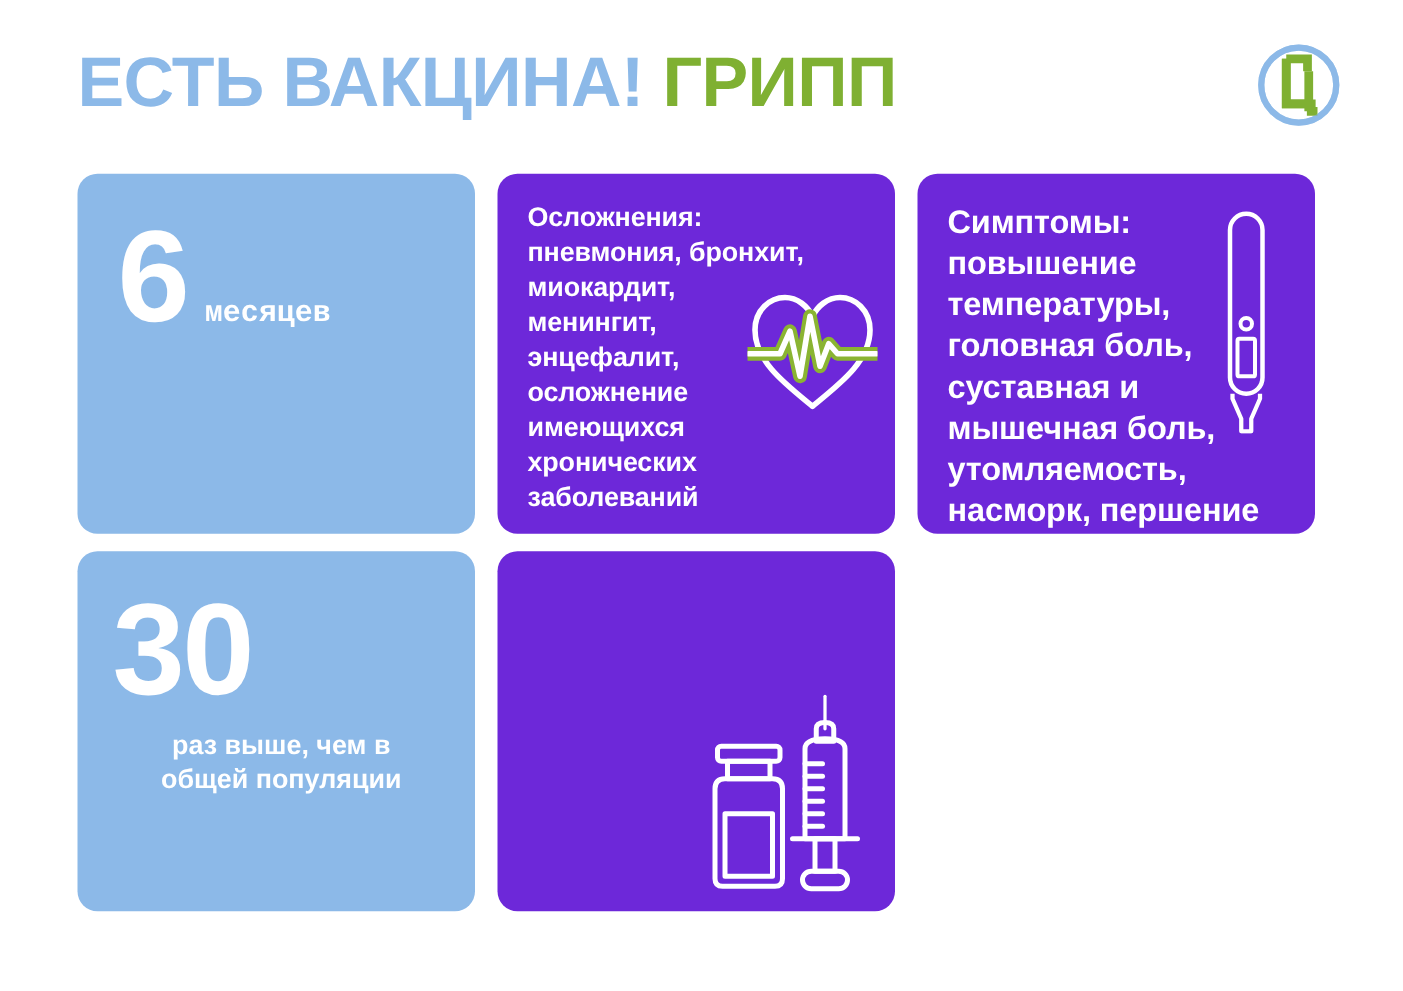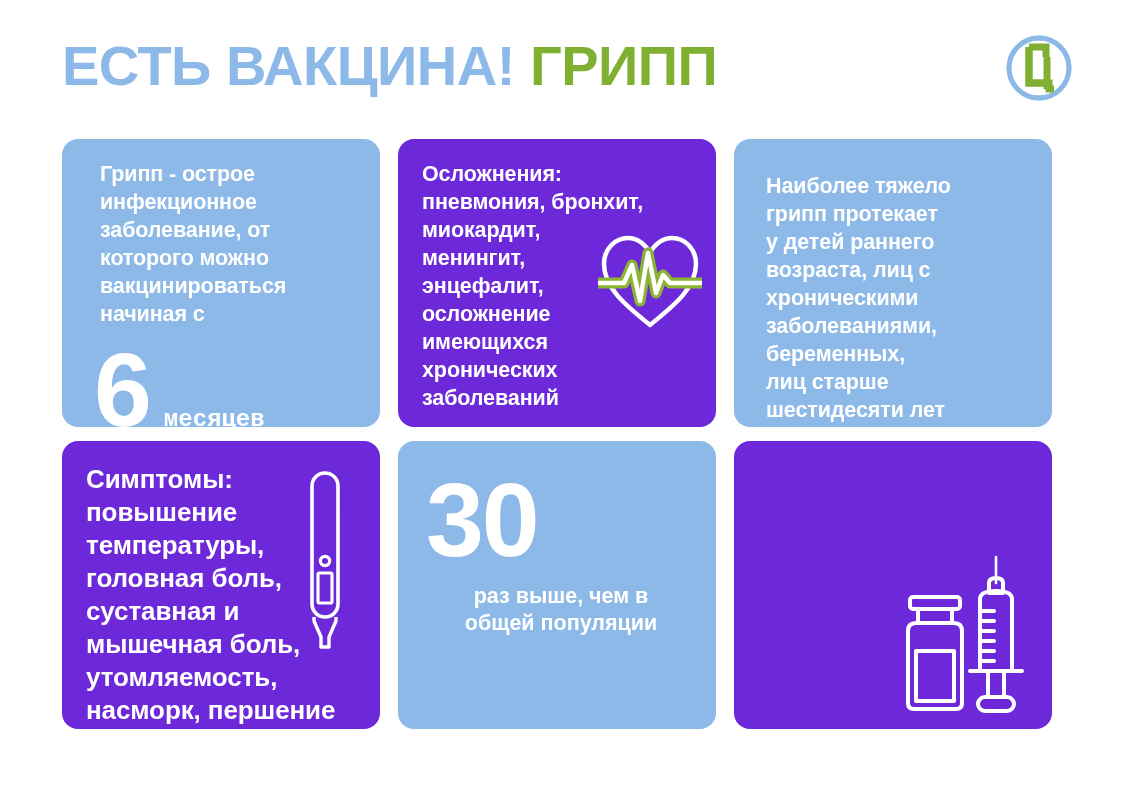--- a/index.html
+++ b/index.html
@@ -148,26 +148,20 @@
         <path d="M43 24 L43 56" fill="none" stroke="#7fb032" stroke-width="7"></path>
         <path d="M25 14 L25 50 L45 50" fill="none" stroke="#7fb032" stroke-width="7"></path>
         <circle cx="35" cy="35" r="30" fill="none" stroke="#8cb9e8" stroke-width="5" opacity="0.55"></circle>
       </svg>
     </div>
   </div>
 
   <div class="grid">
 
     <div class="card blue card-1">
-      <div class="card-text">Грипп - острое
-инфекционное
-заболевание, от
-которого можно
-вакцинироваться
-начиная с</div>
       <div class="bignum-row">
         <span class="bignum">6</span>
         <span class="bignum-unit">месяцев</span>
       </div>
     </div>
 
     <div class="card green card-2">
       <div class="card-text">Осложнения:
 пневмония, бронхит,
 миокардит,
@@ -179,31 +173,20 @@
 заболеваний</div>
       <div class="icon icon-heart">
         <svg viewBox="0 0 104 100" width="104" height="100" aria-hidden="true">
           <path d="M52 94 C 30 76, 6 58, 6 33 C 6 17, 18 7, 30 7 C 40 7, 48 14, 52 22 C 56 14, 64 7, 74 7 C 86 7, 98 17, 98 33 C 98 58, 74 76, 52 94 Z" fill="none" stroke="#ffffff" stroke-width="4.5" stroke-linejoin="round"></path>
           <path d="M1 52 H26 L34 34 L42 70 L50 22 L58 62 L65 44 L72 52 H103" fill="none" stroke="#8ab432" stroke-width="11" stroke-linejoin="round" stroke-linecap="round"></path>
           <path d="M1 52 H26 L34 34 L42 70 L50 22 L58 62 L65 44 L72 52 H103" fill="none" stroke="#ffffff" stroke-width="4.5" stroke-linejoin="round" stroke-linecap="round"></path>
         </svg>
       </div>
     </div>
 
-    <div class="card blue card-3">
-      <div class="card-text">Наиболее тяжело
-грипп протекает
-у детей раннего
-возраста, лиц с
-хроническими
-заболеваниями,
-беременных,
-лиц старше
-шестидесяти лет</div>
-    </div>
 
     <div class="card green card-4">
       <div class="card-text sm">Симптомы:
 повышение
 температуры,
 головная боль,
 суставная и
 мышечная боль,
 утомляемость,
 насморк, першение

